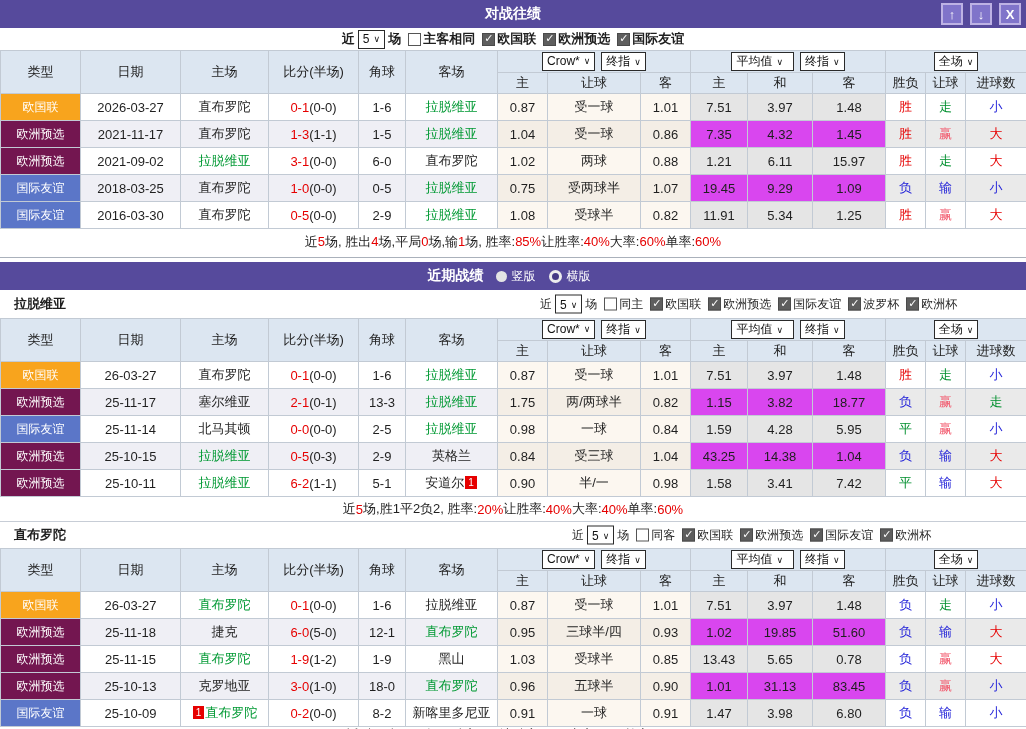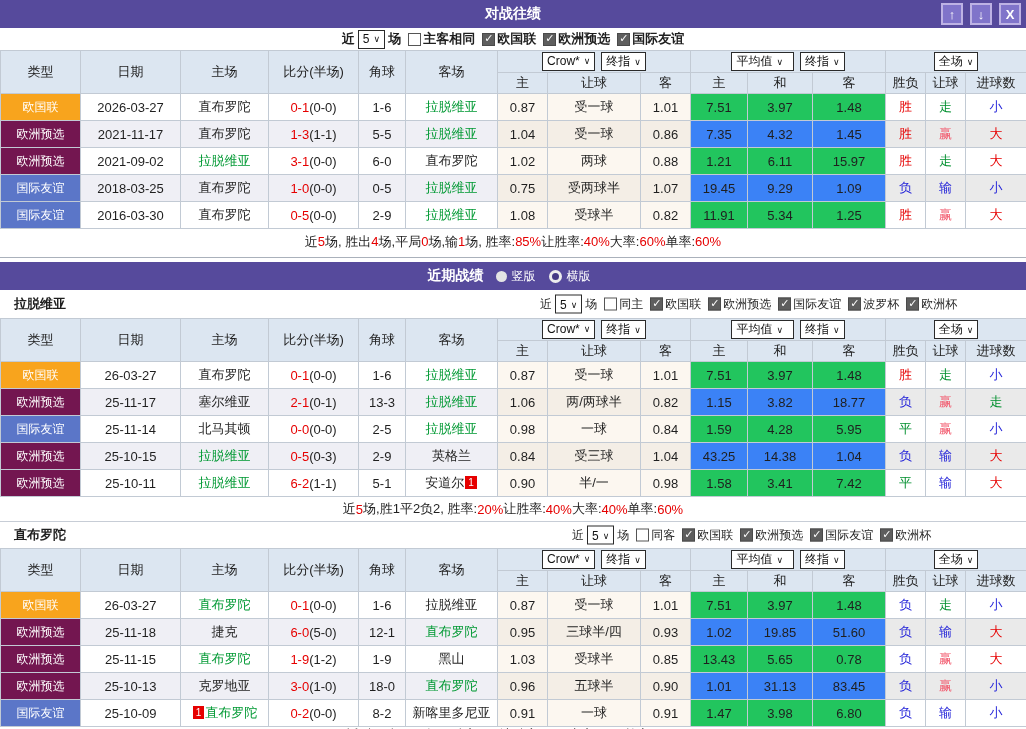--- a/index.html
+++ b/index.html
@@ -27,25 +27,25 @@
   .cbl{white-space:nowrap;}
   
   table{border-collapse:collapse;table-layout:fixed;width:1026px;}
   th,td{border:1px solid #c2cad4;text-align:center;padding:0;white-space:nowrap;overflow:hidden;}
   thead th{background:#dce6f1;font-weight:normal;color:#222;font-size:13px;}
   .ghrow th{height:21px;}
   .shrow th{height:20px;}
   tbody td{height:26px;font-size:13px;}
   td.base{background:#fff;}
   td.crow{background:#fcf7f0;}
-  td.avg{background:#22c55e;}
+  td.avg{background:#e5e5e5;}
   td.res{background:#fff;}
   tr.alt td.base{background:#efeff5;}
   tr.alt td.crow{background:#f4eee6;}
-  tr.alt td.avg{background:#3b82f6;text-align:center;}
+  tr.alt td.avg{background:#d946ef;text-align:center;}
   tr.alt td.res{background:#eaeaea;}
   td.type{color:#fff;font-size:12px;}
   .tgreen{color:#009933;}
   .half{color:#222;}
   .red{color:var(--c-red);}
   .blue{color:var(--c-blue);}
   .green{color:var(--c-green);}
   .pink{color:var(--c-pink);}
   .badge{display:inline-block;background:#e60000;color:#fff;font-size:10px;line-height:13px;height:13px;padding:0 3px;margin:0 1px;vertical-align:1px;}
   
@@ -172,21 +172,21 @@
         <td class="avg">1.48</td>
         <td class="res red">胜</td>
         <td class="res green">走</td>
         <td class="res blue">小</td>
       </tr>
       <tr class="alt">
         <td class="base type" style="background:#731650">欧洲预选</td>
         <td class="base">2021-11-17</td>
         <td class="base">直布罗陀</td>
         <td class="base"><span class="red">1-3</span><span class="half">(1-1)</span></td>
-        <td class="base">5-5</td>
+        <td class="base">1-5</td>
         <td class="base tgreen">拉脱维亚</td>
         <td class="crow">1.04</td>
         <td class="crow">受一球</td>
         <td class="crow">0.86</td>
         <td class="avg">7.35</td>
         <td class="avg">4.32</td>
         <td class="avg">1.45</td>
         <td class="res red">胜</td>
         <td class="res pink">赢</td>
         <td class="res red">大</td>
@@ -382,21 +382,21 @@
         <td class="res green">走</td>
         <td class="res blue">小</td>
       </tr>
       <tr class="alt">
         <td class="base type" style="background:#731650">欧洲预选</td>
         <td class="base">25-11-17</td>
         <td class="base">塞尔维亚</td>
         <td class="base"><span class="red">2-1</span><span class="half">(0-1)</span></td>
         <td class="base">13-3</td>
         <td class="base tgreen">拉脱维亚</td>
-        <td class="crow">1.06</td>
+        <td class="crow">1.75</td>
         <td class="crow">两/两球半</td>
         <td class="crow">0.82</td>
         <td class="avg">1.15</td>
         <td class="avg">3.82</td>
         <td class="avg">18.77</td>
         <td class="res blue">负</td>
         <td class="res pink">赢</td>
         <td class="res green">走</td>
       </tr>
       <tr>

